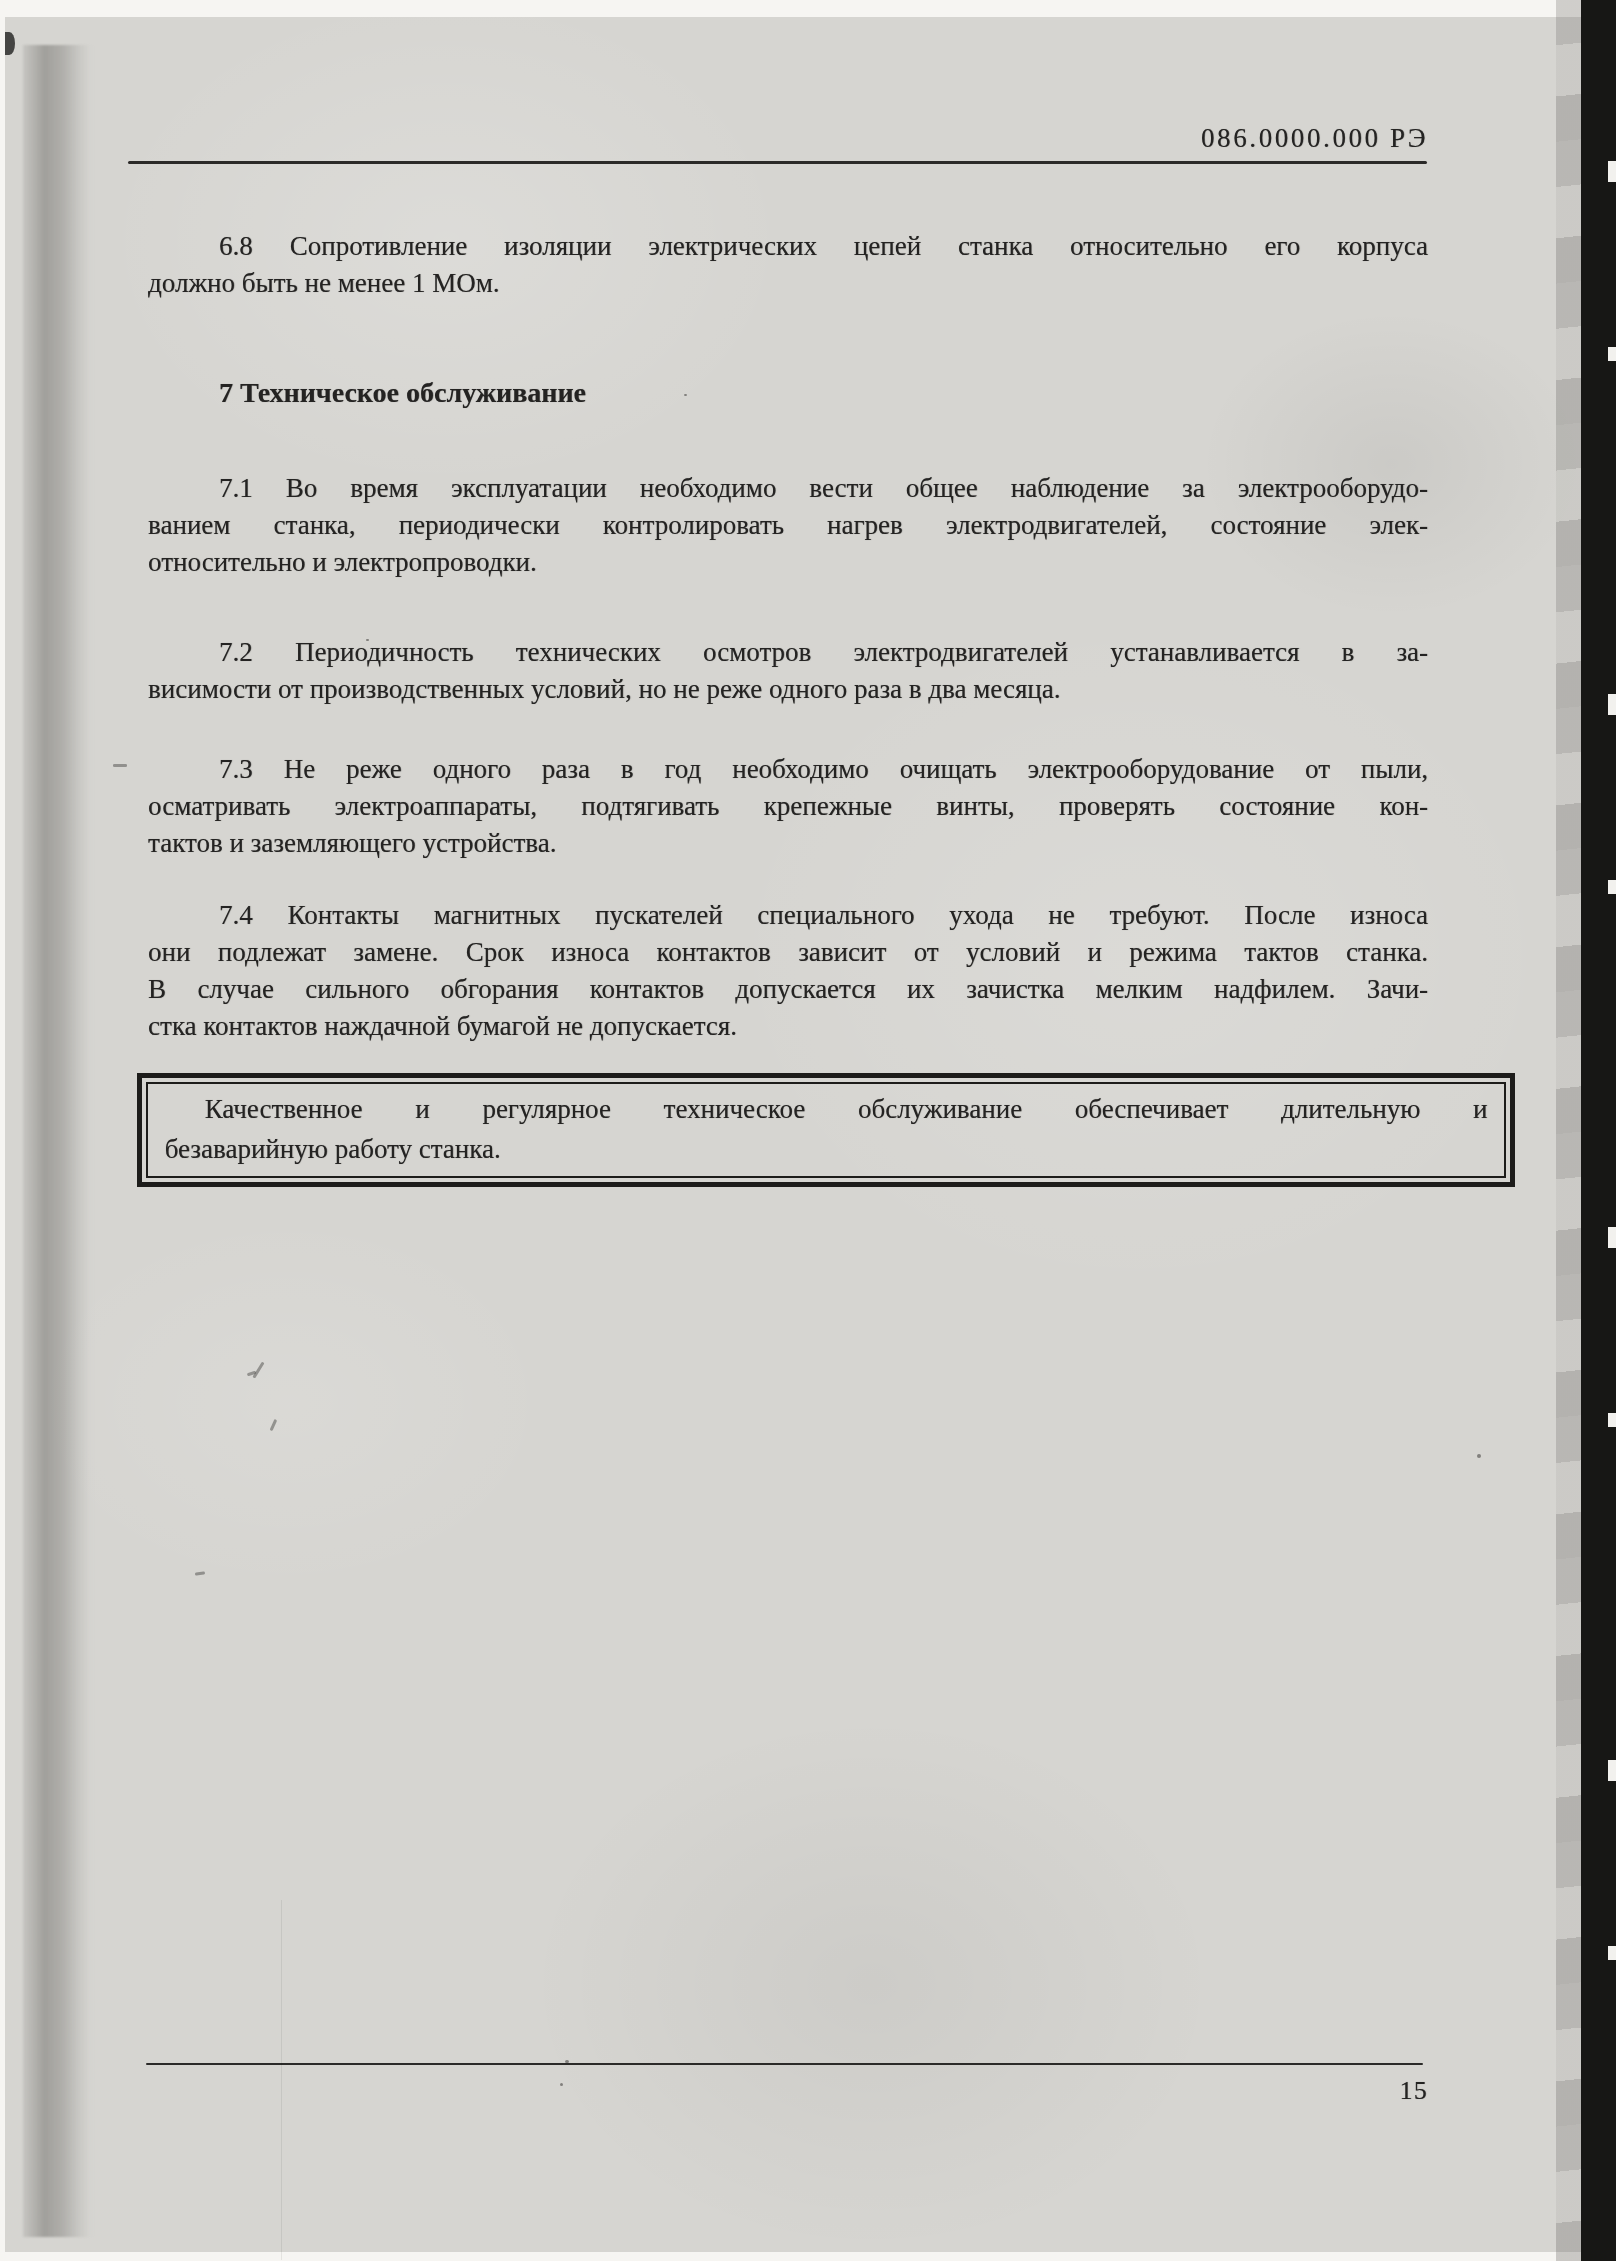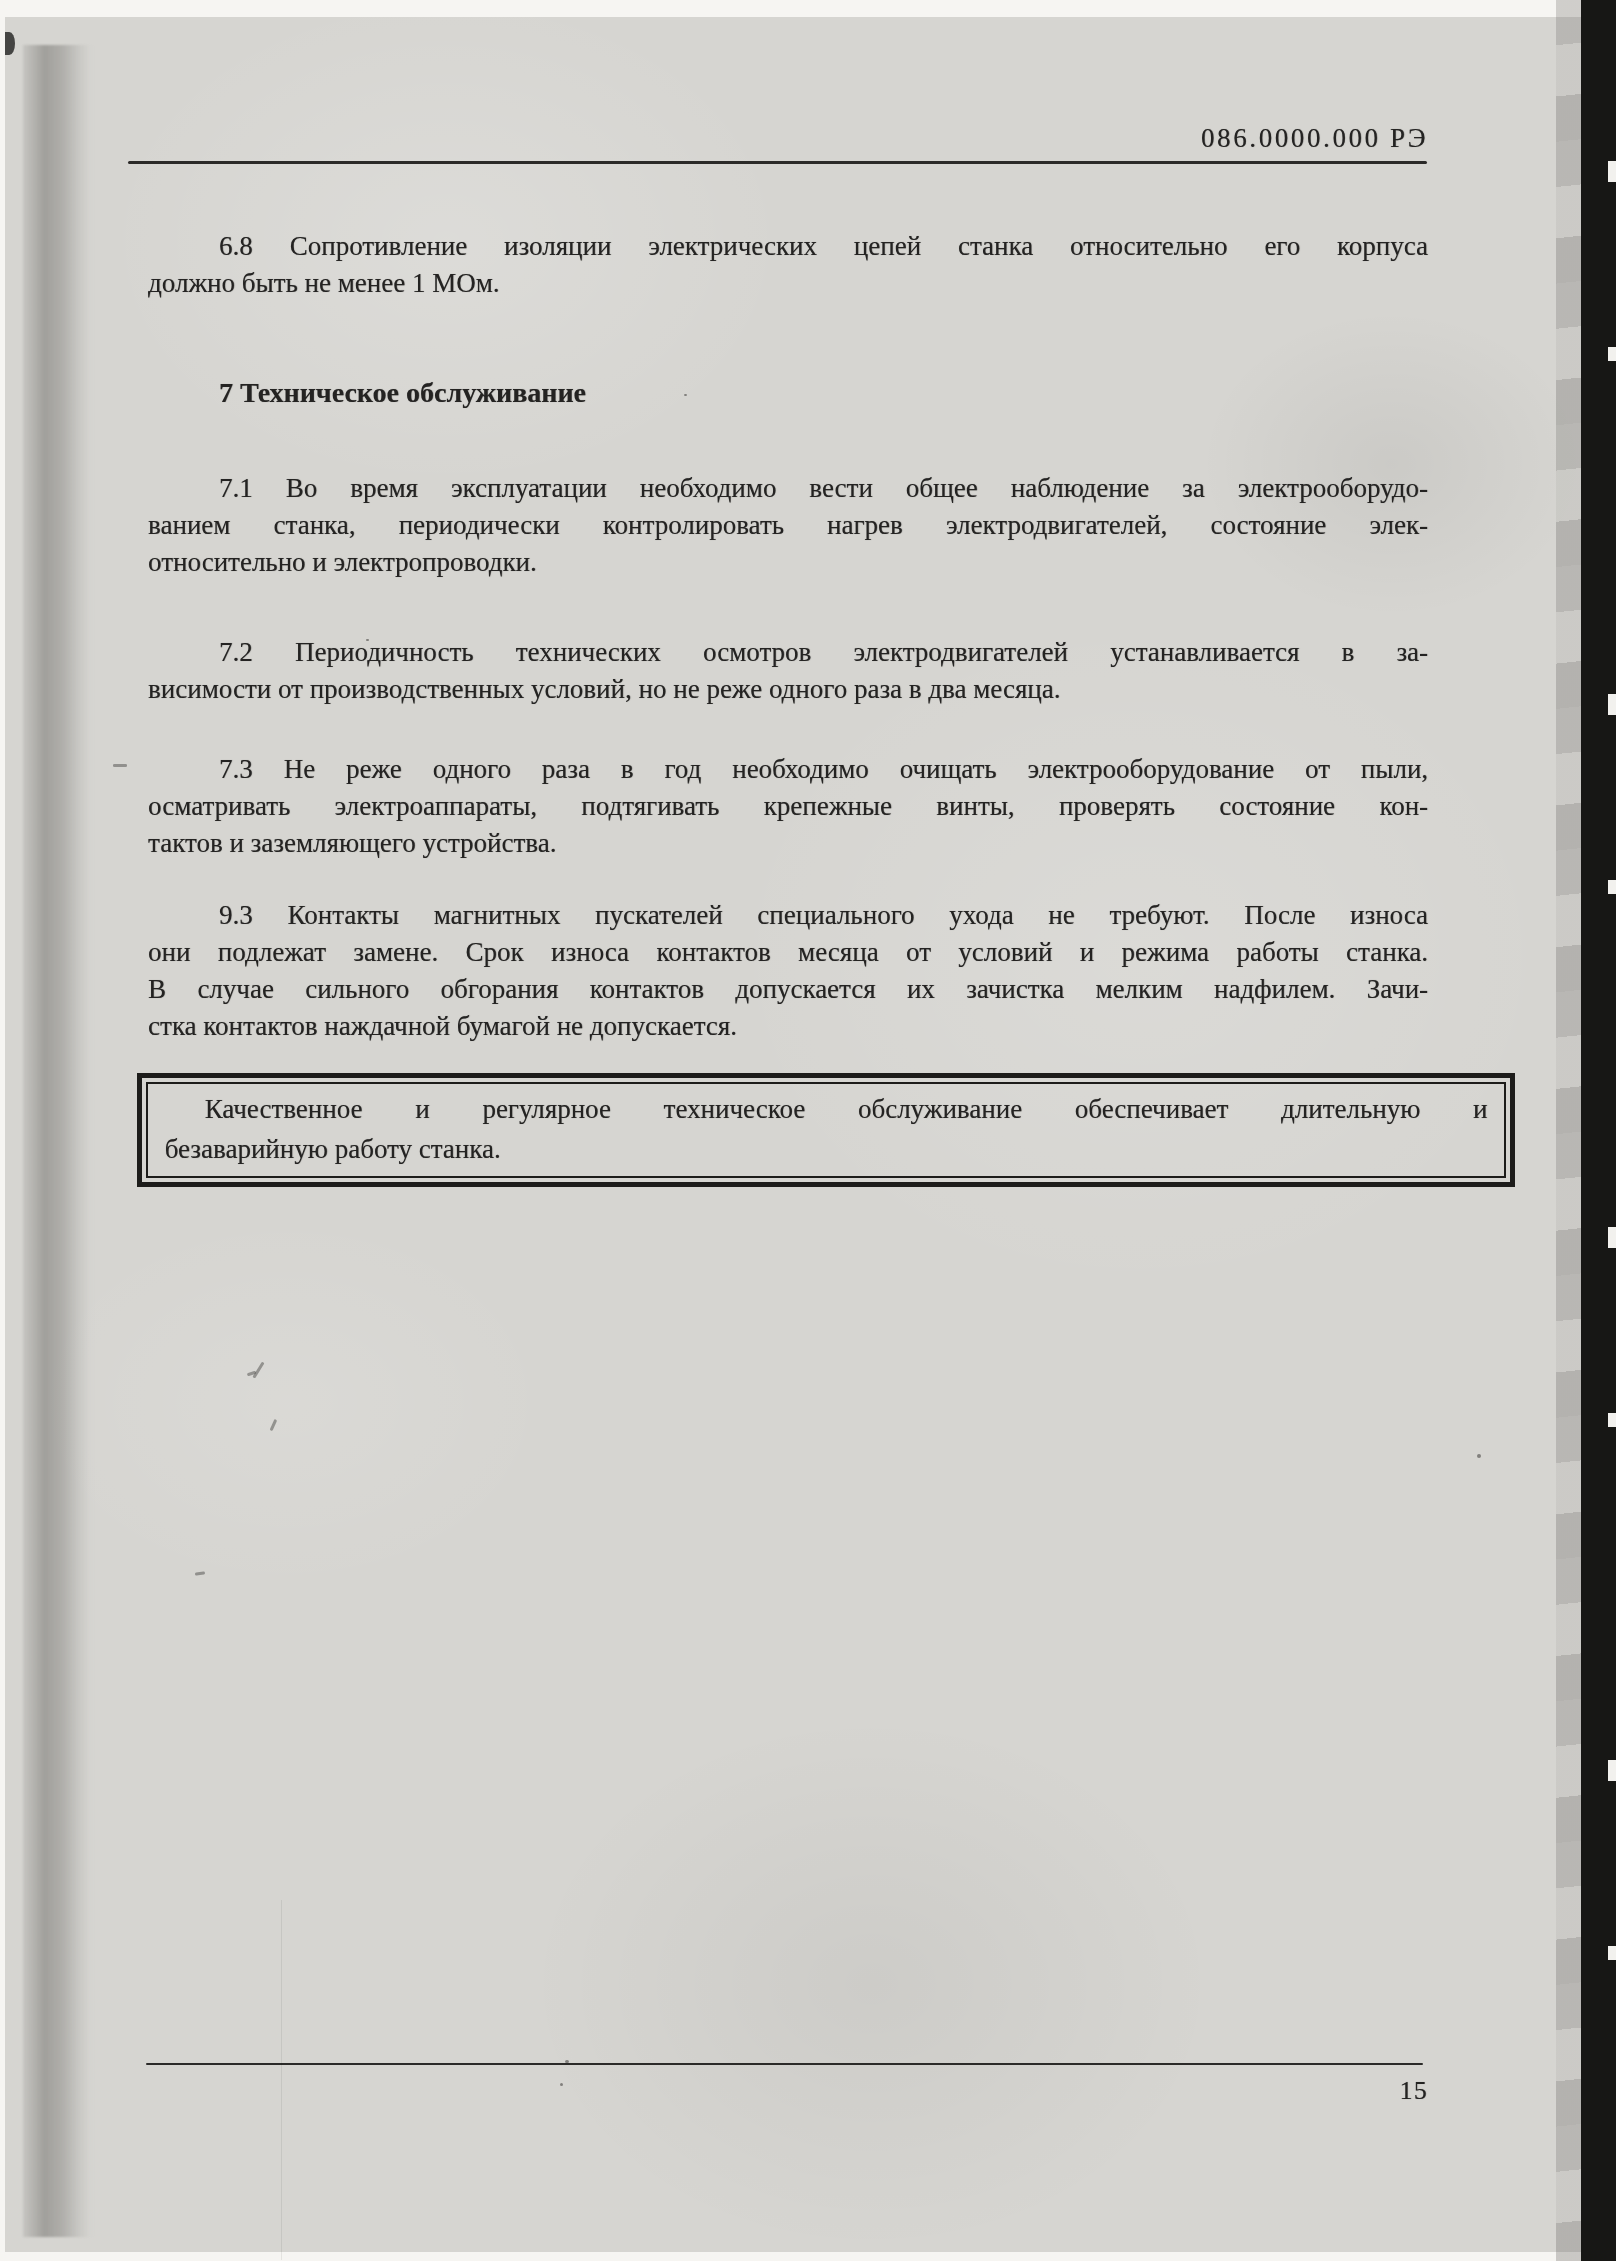--- a/index.html
+++ b/index.html
@@ -113,22 +113,22 @@
     <div class="line last">висимости от производственных условий, но не реже одного раза в два месяца.</div>
   </div>
 
   <div class="txt" id="p73">
     <div class="line indent">7.3 Не реже одного раза в год необходимо очищать электрооборудование от пыли,</div>
     <div class="line">осматривать электроаппараты, подтягивать крепежные винты, проверять состояние кон-</div>
     <div class="line last">тактов и заземляющего устройства.</div>
   </div>
 
   <div class="txt" id="p74">
-    <div class="line indent">9.3 Контакты магнитных пускателей специального ухода не требуют. После износа</div>
-    <div class="line">они подлежат замене. Срок износа контактов месяца от условий и режима работы станка.</div>
+    <div class="line indent">7.4 Контакты магнитных пускателей специального ухода не требуют. После износа</div>
+    <div class="line">они подлежат замене. Срок износа контактов зависит от условий и режима тактов станка.</div>
     <div class="line">В случае сильного обгорания контактов допускается их зачистка мелким надфилем. Зачи-</div>
     <div class="line last">стка контактов наждачной бумагой не допускается.</div>
   </div>
 
   <div id="notice">
     <div class="box-outer">
       <div class="box-inner txt-in">
         <div class="line indent">Качественное и регулярное техническое обслуживание обеспечивает длительную и</div>
         <div class="line last">безаварийную работу станка.</div>
       </div>

